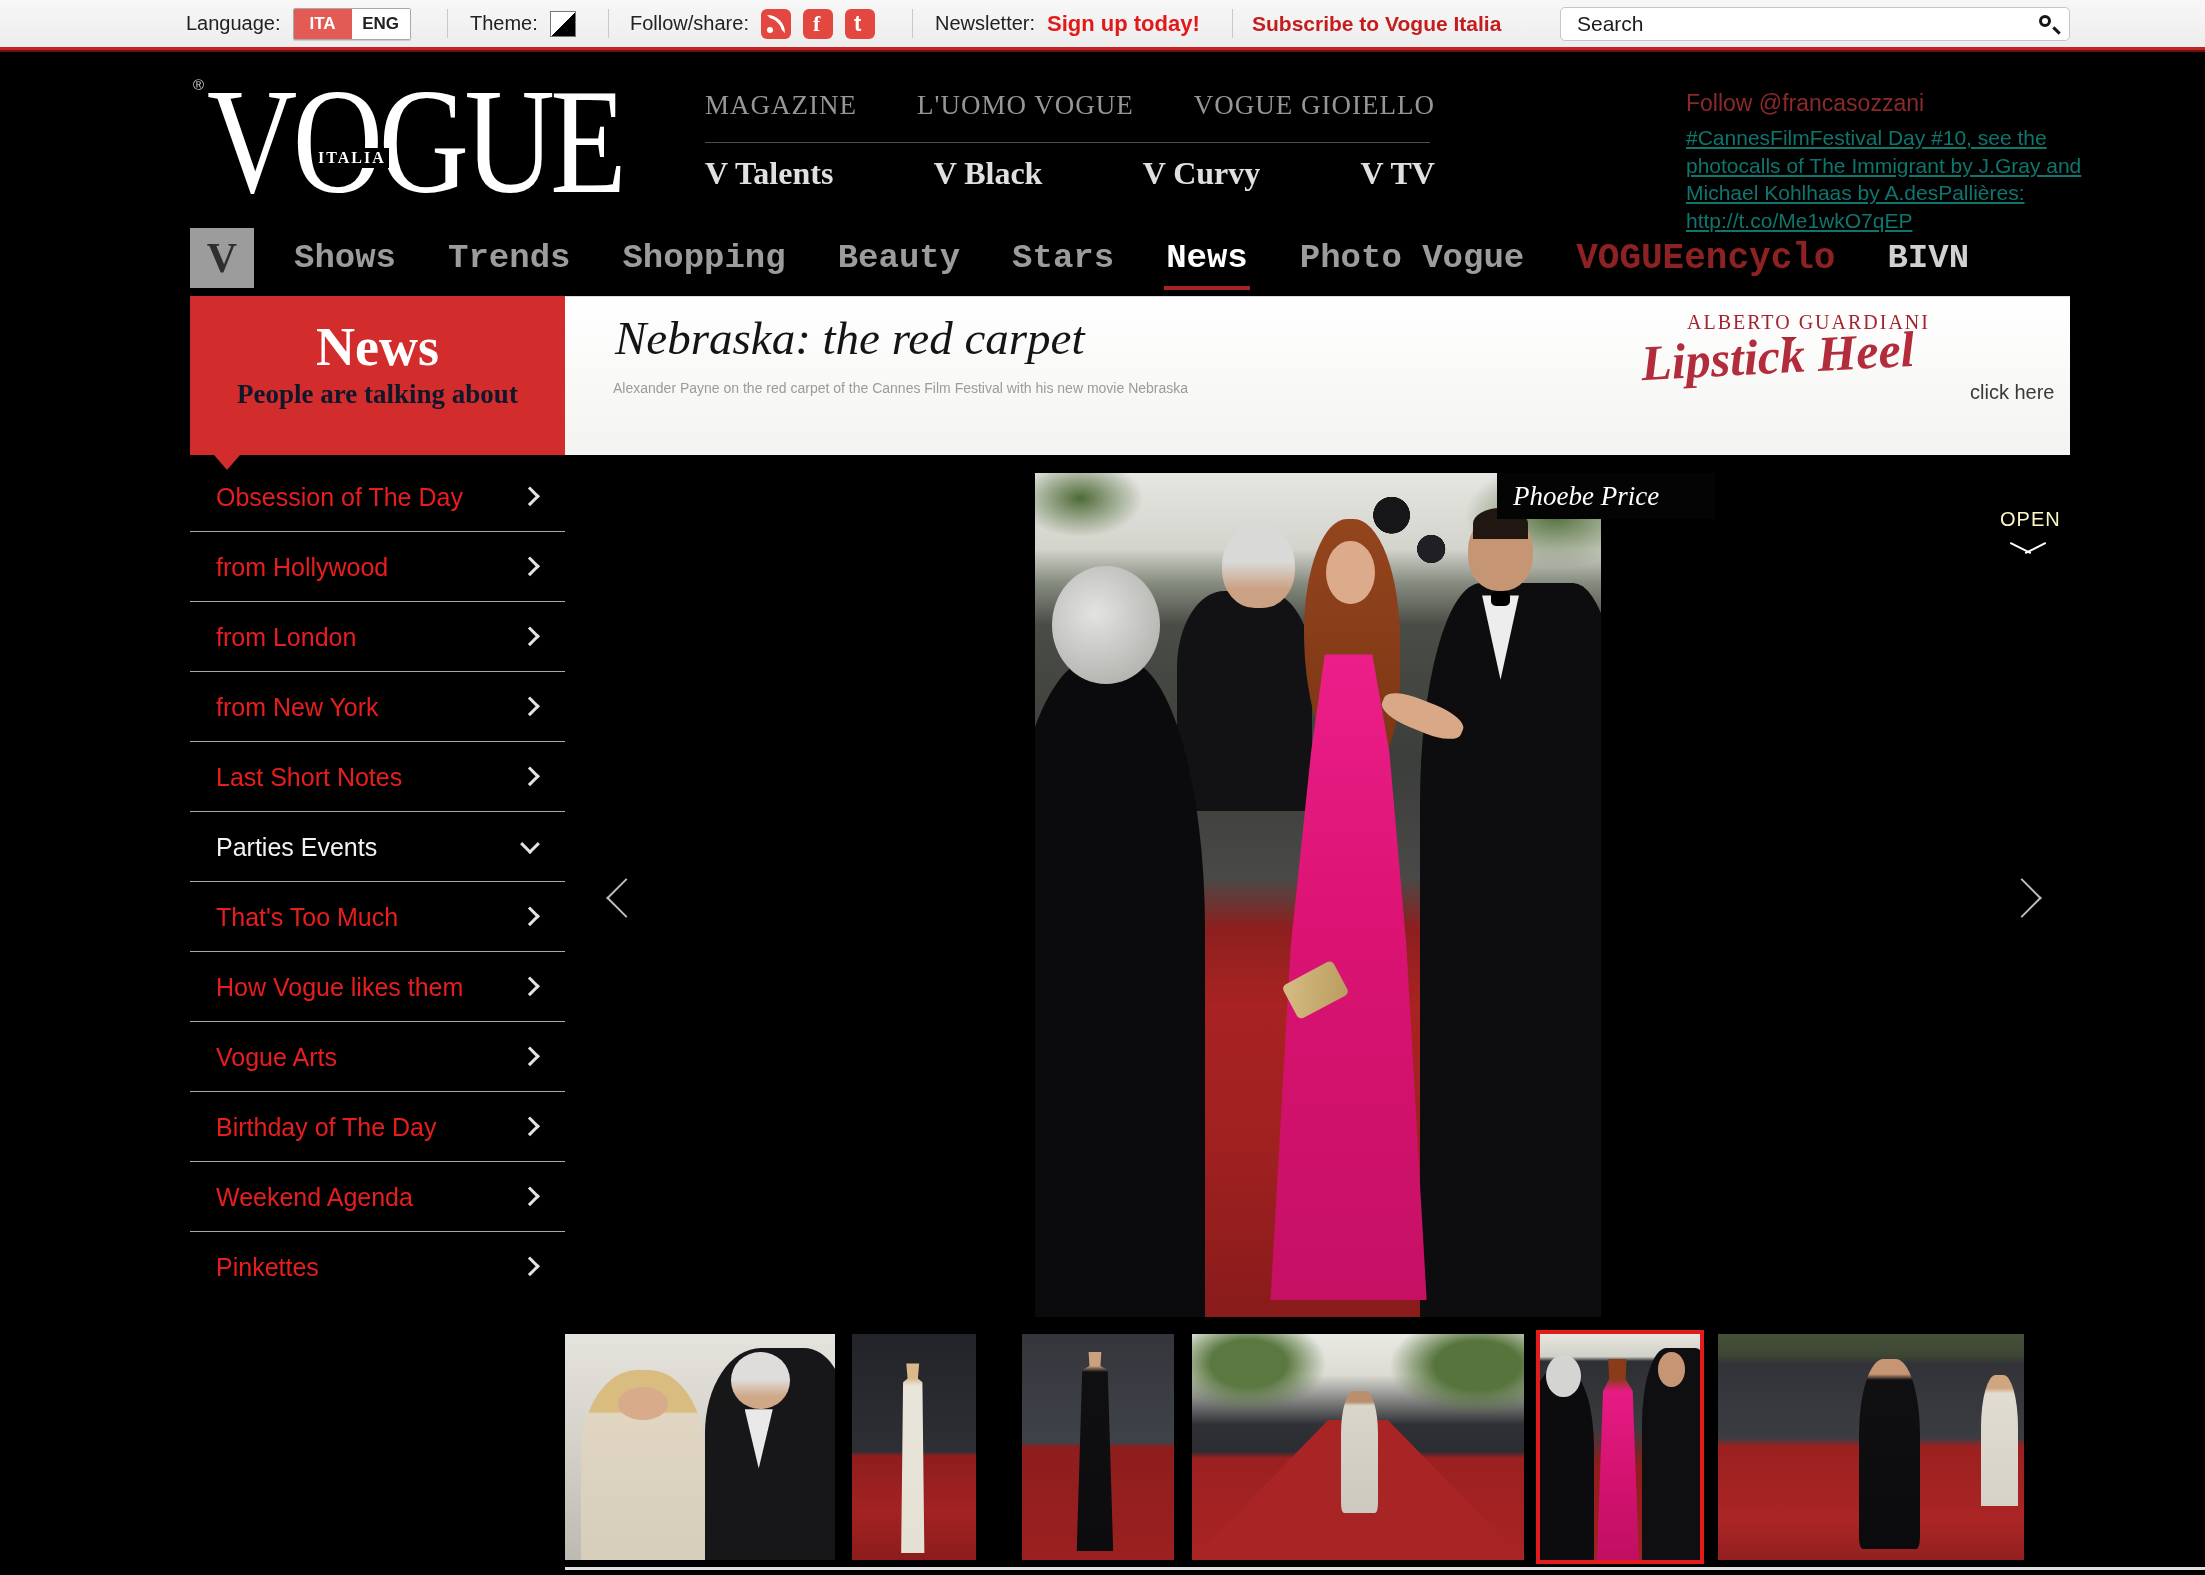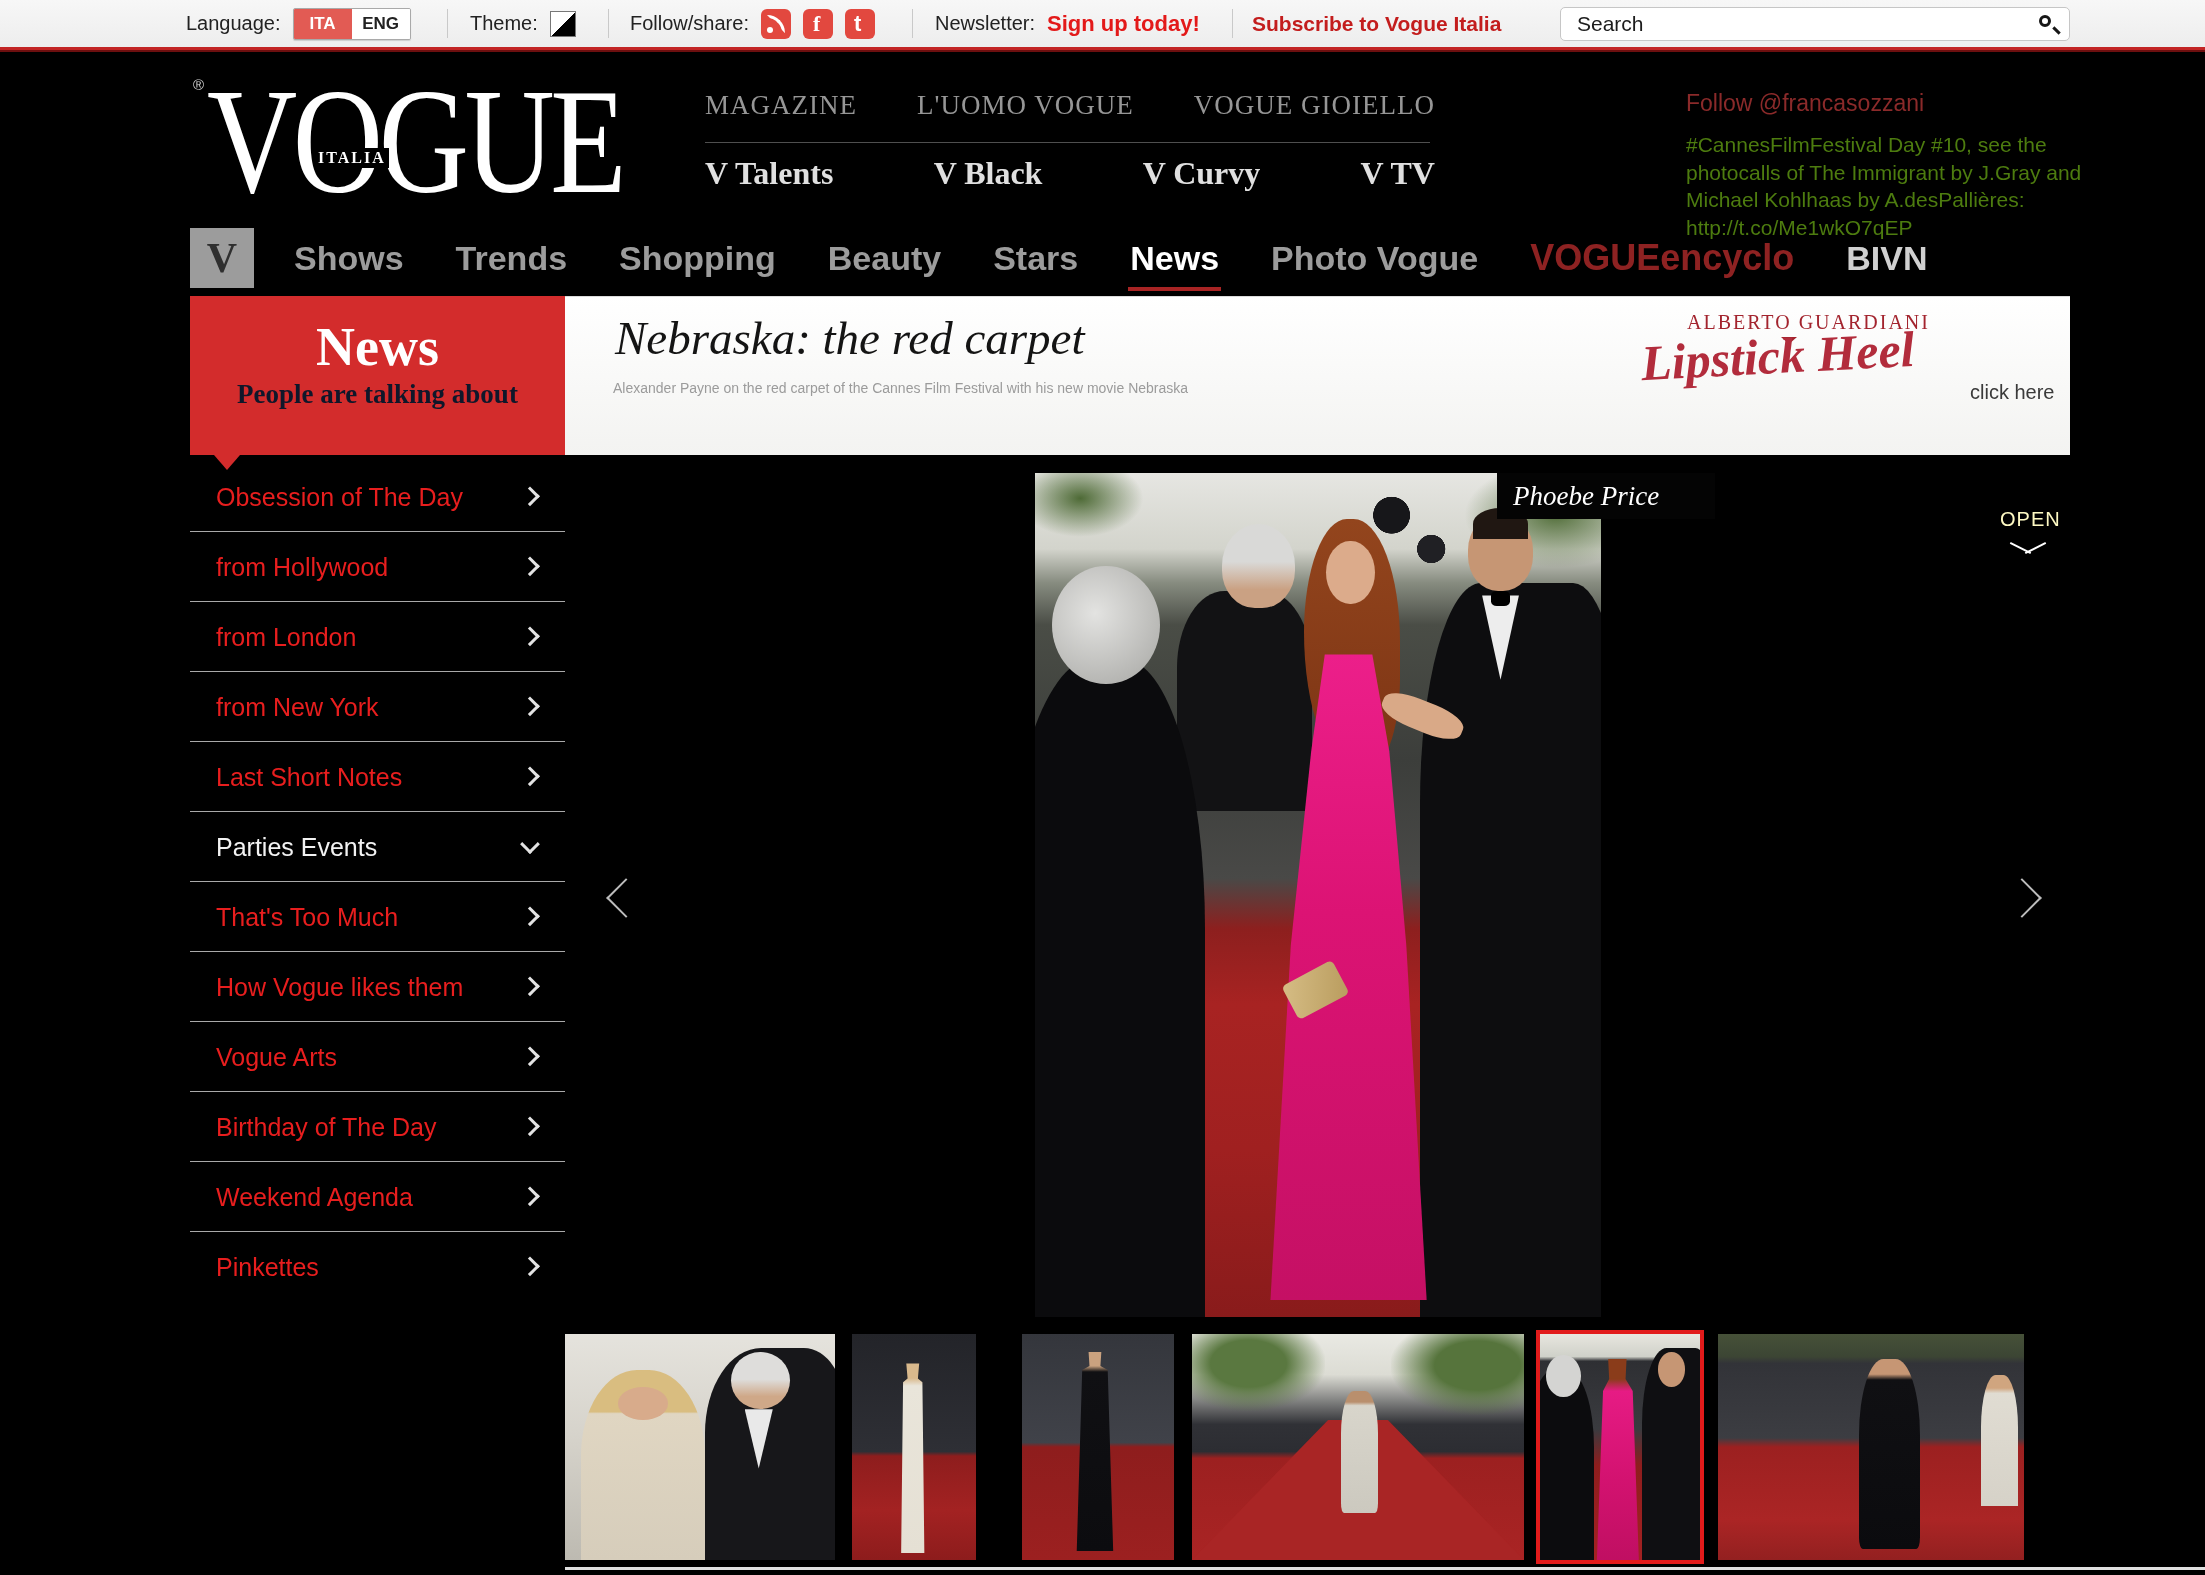--- a/index.html
+++ b/index.html
@@ -35,25 +35,25 @@
   .logo{position:absolute;left:14px;top:0;font-family:"Liberation Serif",serif;font-size:142px;line-height:150px;color:#fff;letter-spacing:-5px;transform:scale(.88,1.06);transform-origin:0 50%;white-space:nowrap;}
   .reg{position:absolute;left:0;top:10px;font-size:15px;color:#cfcfcf;}
   .logo-sub{position:absolute;left:122px;top:82px;background:#000;color:#fff;font:bold 16px "Liberation Serif",serif;letter-spacing:2px;padding:1px 3px;}
   .menu-primary{position:absolute;left:705px;top:90px;width:730px;display:flex;justify-content:space-between;font-family:"Liberation Serif",serif;font-size:27px;letter-spacing:1px;color:#969696;}
   .menu-primary span{cursor:pointer;}
   .menu-divider{position:absolute;left:705px;top:142px;width:725px;height:1px;background:#4f4f4f;}
   .menu-secondary{position:absolute;left:705px;top:155px;width:730px;display:flex;justify-content:space-between;font-family:"Liberation Serif",serif;font-weight:bold;font-size:32px;color:#e0e0e0;}
   .menu-secondary span{cursor:pointer;}
   .twitter{position:absolute;left:1686px;top:90px;width:400px;}
   .tw-follow{font-size:23px;color:#8b2a2a;cursor:pointer;}
-  .tw-text{margin-top:14px;font-size:21px;line-height:1.32;color:#4d7c0f;}
+  .tw-text{margin-top:7px;font-size:21px;line-height:1.32;color:#0f766e;text-decoration:underline;}
 
   
   .v-badge{position:absolute;left:190px;top:228px;width:64px;height:60px;background:#9c9c9c;color:#2f2f2f;font:bold 42px/60px "Liberation Serif",serif;text-align:center;cursor:pointer;}
-  .nav-list{position:absolute;left:294px;top:228px;height:60px;display:flex;align-items:center;gap:52px;font-family:Liberation Sans, sans-serif;font-weight:bold;font-size:34px;color:#9c9c9c;}
+  .nav-list{position:absolute;left:294px;top:228px;height:60px;display:flex;align-items:center;gap:52px;font-family:Liberation Mono, monospace;font-weight:bold;font-size:34px;color:#9c9c9c;}
   .nav-item{cursor:pointer;position:relative;white-space:nowrap;}
   .nav-item.active{color:#fff;}
   .nav-item.active::after{content:"";position:absolute;left:-2px;right:-2px;bottom:-13px;height:4px;background:#a82424;}
   .nav-item.encyclo{color:#8e2222;font-size:36px;}
   .nav-item.bivn{color:#d0d0d0;}
 
   
   .news-box{position:absolute;left:190px;top:296px;width:375px;height:159px;background:#d32c2c;}
   .news-box::after{content:"";position:absolute;left:24px;top:159px;border:13px solid transparent;border-top:15px solid #d32c2c;border-bottom:none;}
   .nb-title{padding-top:22px;text-align:center;font:bold 54px/58px "Liberation Serif",serif;color:#fff;}

